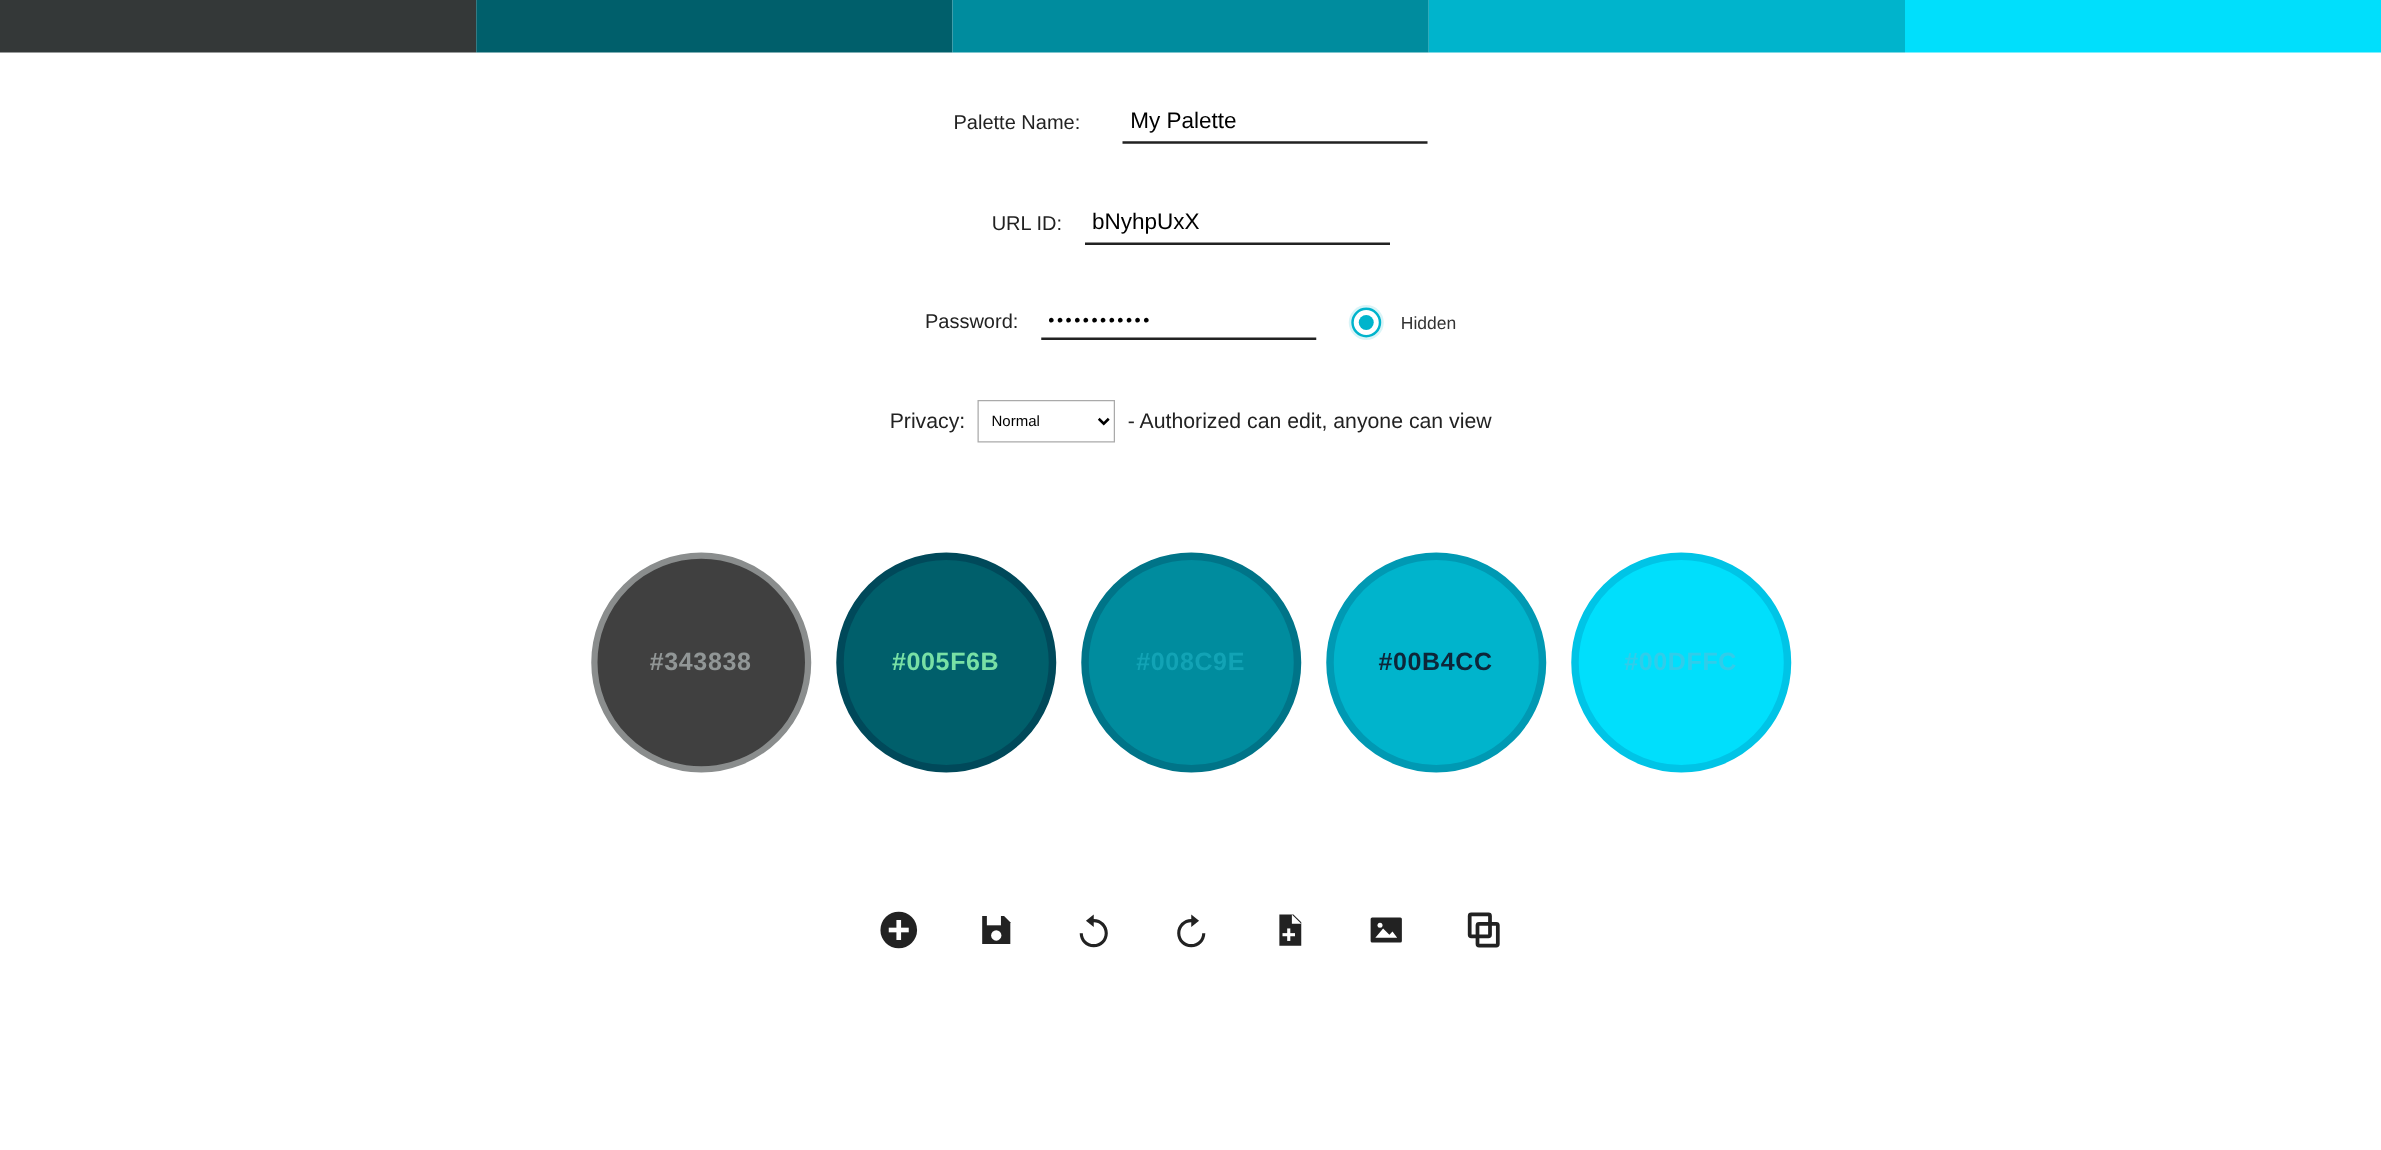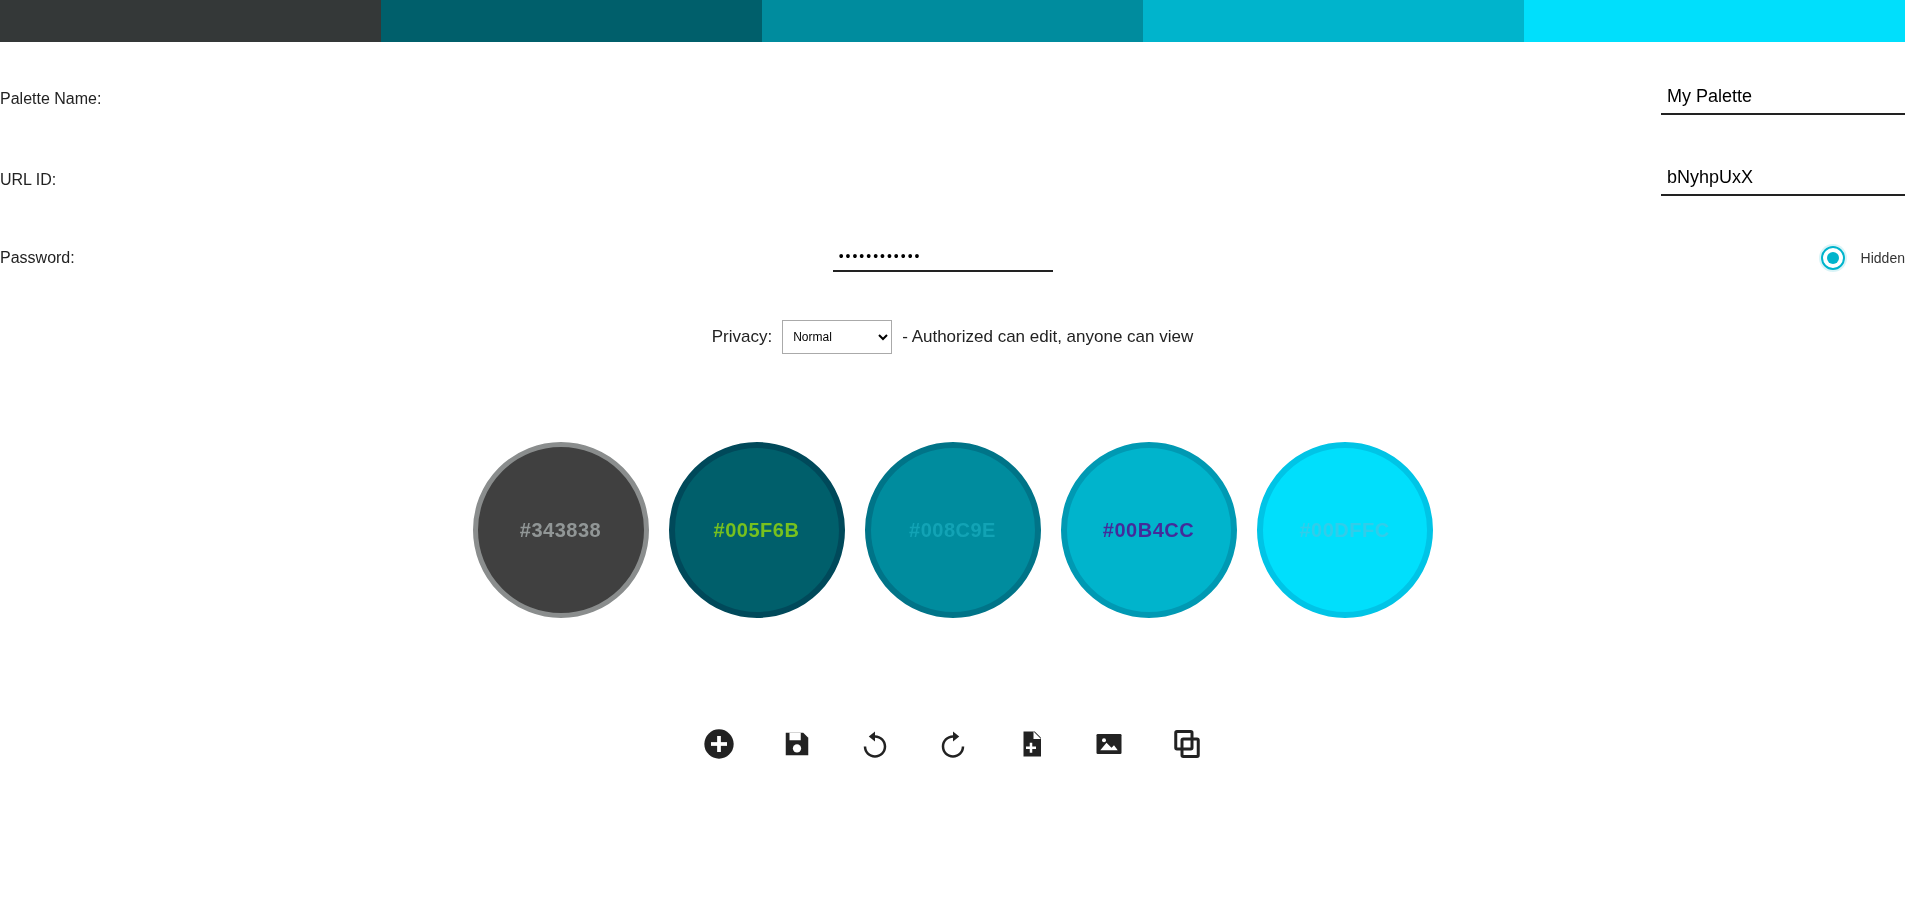--- a/index.html
+++ b/index.html
@@ -3,21 +3,21 @@
 <meta charset="utf-8">
 <style>
   * { box-sizing: border-box; }
   html, body { margin:0; padding:0; width:100%; height:100%; font-family: Arial, Helvetica, sans-serif; color:#222; background:#fff; }
 
   
   .strip { display:flex; width:100%; height:42px; }
   .strip > div { flex:1 1 0; height:100%; }
 
   .form-area { width:100%; padding-top:40px; }
-  .form-row { display:flex; align-items:center; justify-content:space-between; margin-bottom:48px; gap:18px; }
+  .form-row { display:flex; align-items:center; justify-content:center; margin-bottom:48px; gap:18px; }
   .form-row .label { font-size:16px; color:#222; }
   .underline-input {
     border:none; border-bottom:2px solid #222; font-size:18px; padding:4px 6px 6px 6px;
     background:transparent; outline:none; min-width:230px;
   }
   .underline-input.wide { min-width:230px;margin-left:16px; }
 
   
   .radio-wrap { display:flex; align-items:center; gap:16px; margin-left:10px;}
   .radio-outer {
@@ -92,27 +92,27 @@
       <option>Normal</option>
     </select>
     <span class="privacy-desc">- Authorized can edit, anyone can view</span>
   </div>
 
   <div class="circle-row">
     <div class="circle" style="background: #404040; border: 5px solid rgb(138, 141, 141);">
         <span class="txt" style="color: rgb(154, 160, 160);">#343838</span>
       </div>
     <div class="circle" style="background: rgb(0, 95, 107); border: 6px solid rgb(0, 73, 90);">
-        <span class="txt" style="color: #84cc16;">#005F6B</span>
+        <span class="txt" style="color: #86efac;">#005F6B</span>
       </div>
     <div class="circle" style="background: rgb(0, 140, 158); border: 6px solid rgb(0, 116, 136);">
         <span class="txt" style="color: rgb(21, 166, 184);">#008C9E</span>
       </div>
     <div class="circle" style="background: rgb(0, 180, 204); border: 6px solid rgb(0, 153, 179);">
-        <span class="txt" style="color: #4c1d95; text-align: right;">#00B4CC</span>
+        <span class="txt" style="color: #0f172a; text-align: right;">#00B4CC</span>
       </div>
     <div class="circle" style="background: rgb(0, 223, 252); border: 6px solid rgb(0, 196, 230); justify-content: center;">
         <span class="txt" style="color: rgb(56, 203, 232);">#00DFFC</span>
       </div>
   </div>
 
   <div class="toolbar">
 
     <div class="tool-btn big">
       <svg viewBox="0 0 24 24">

